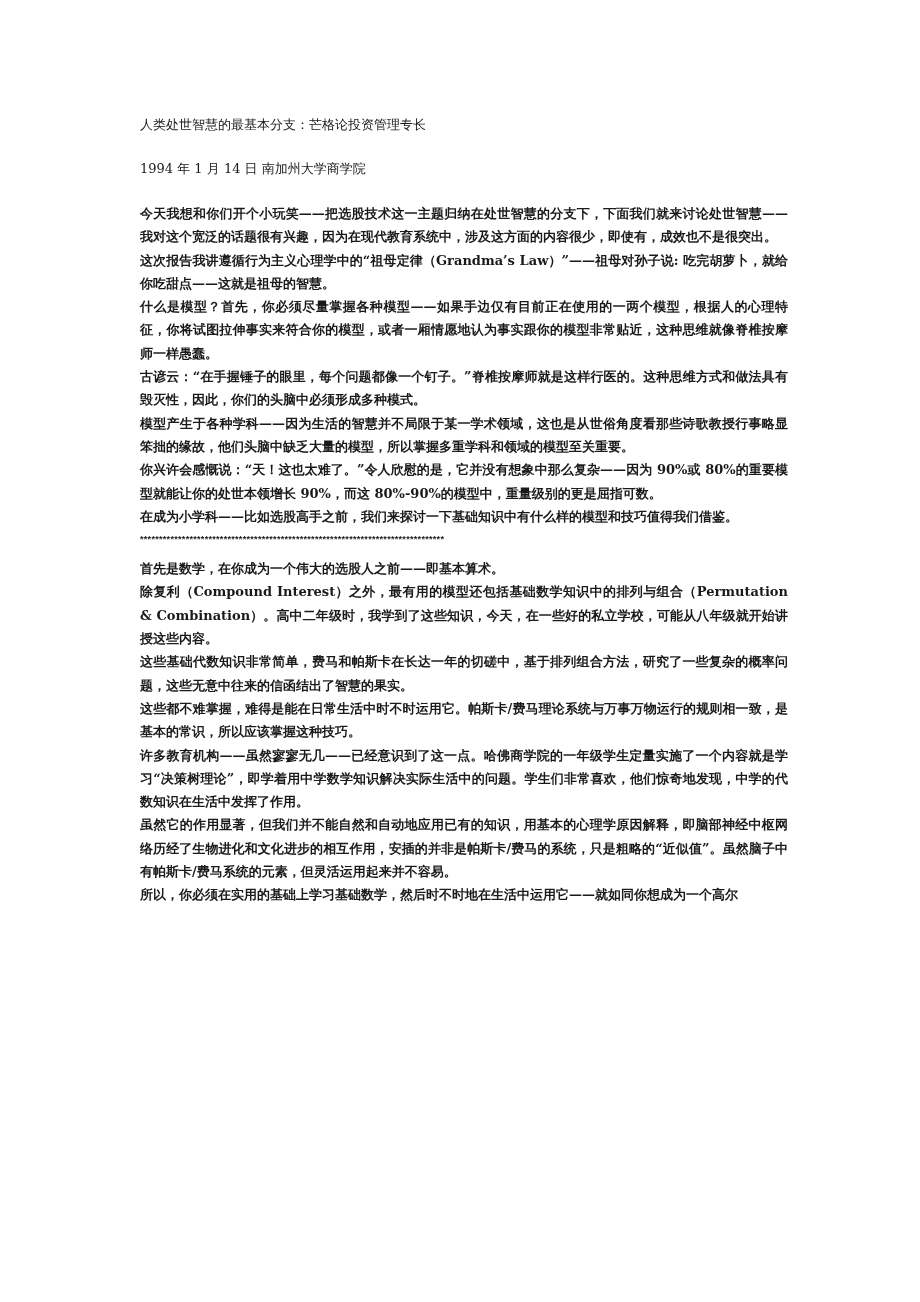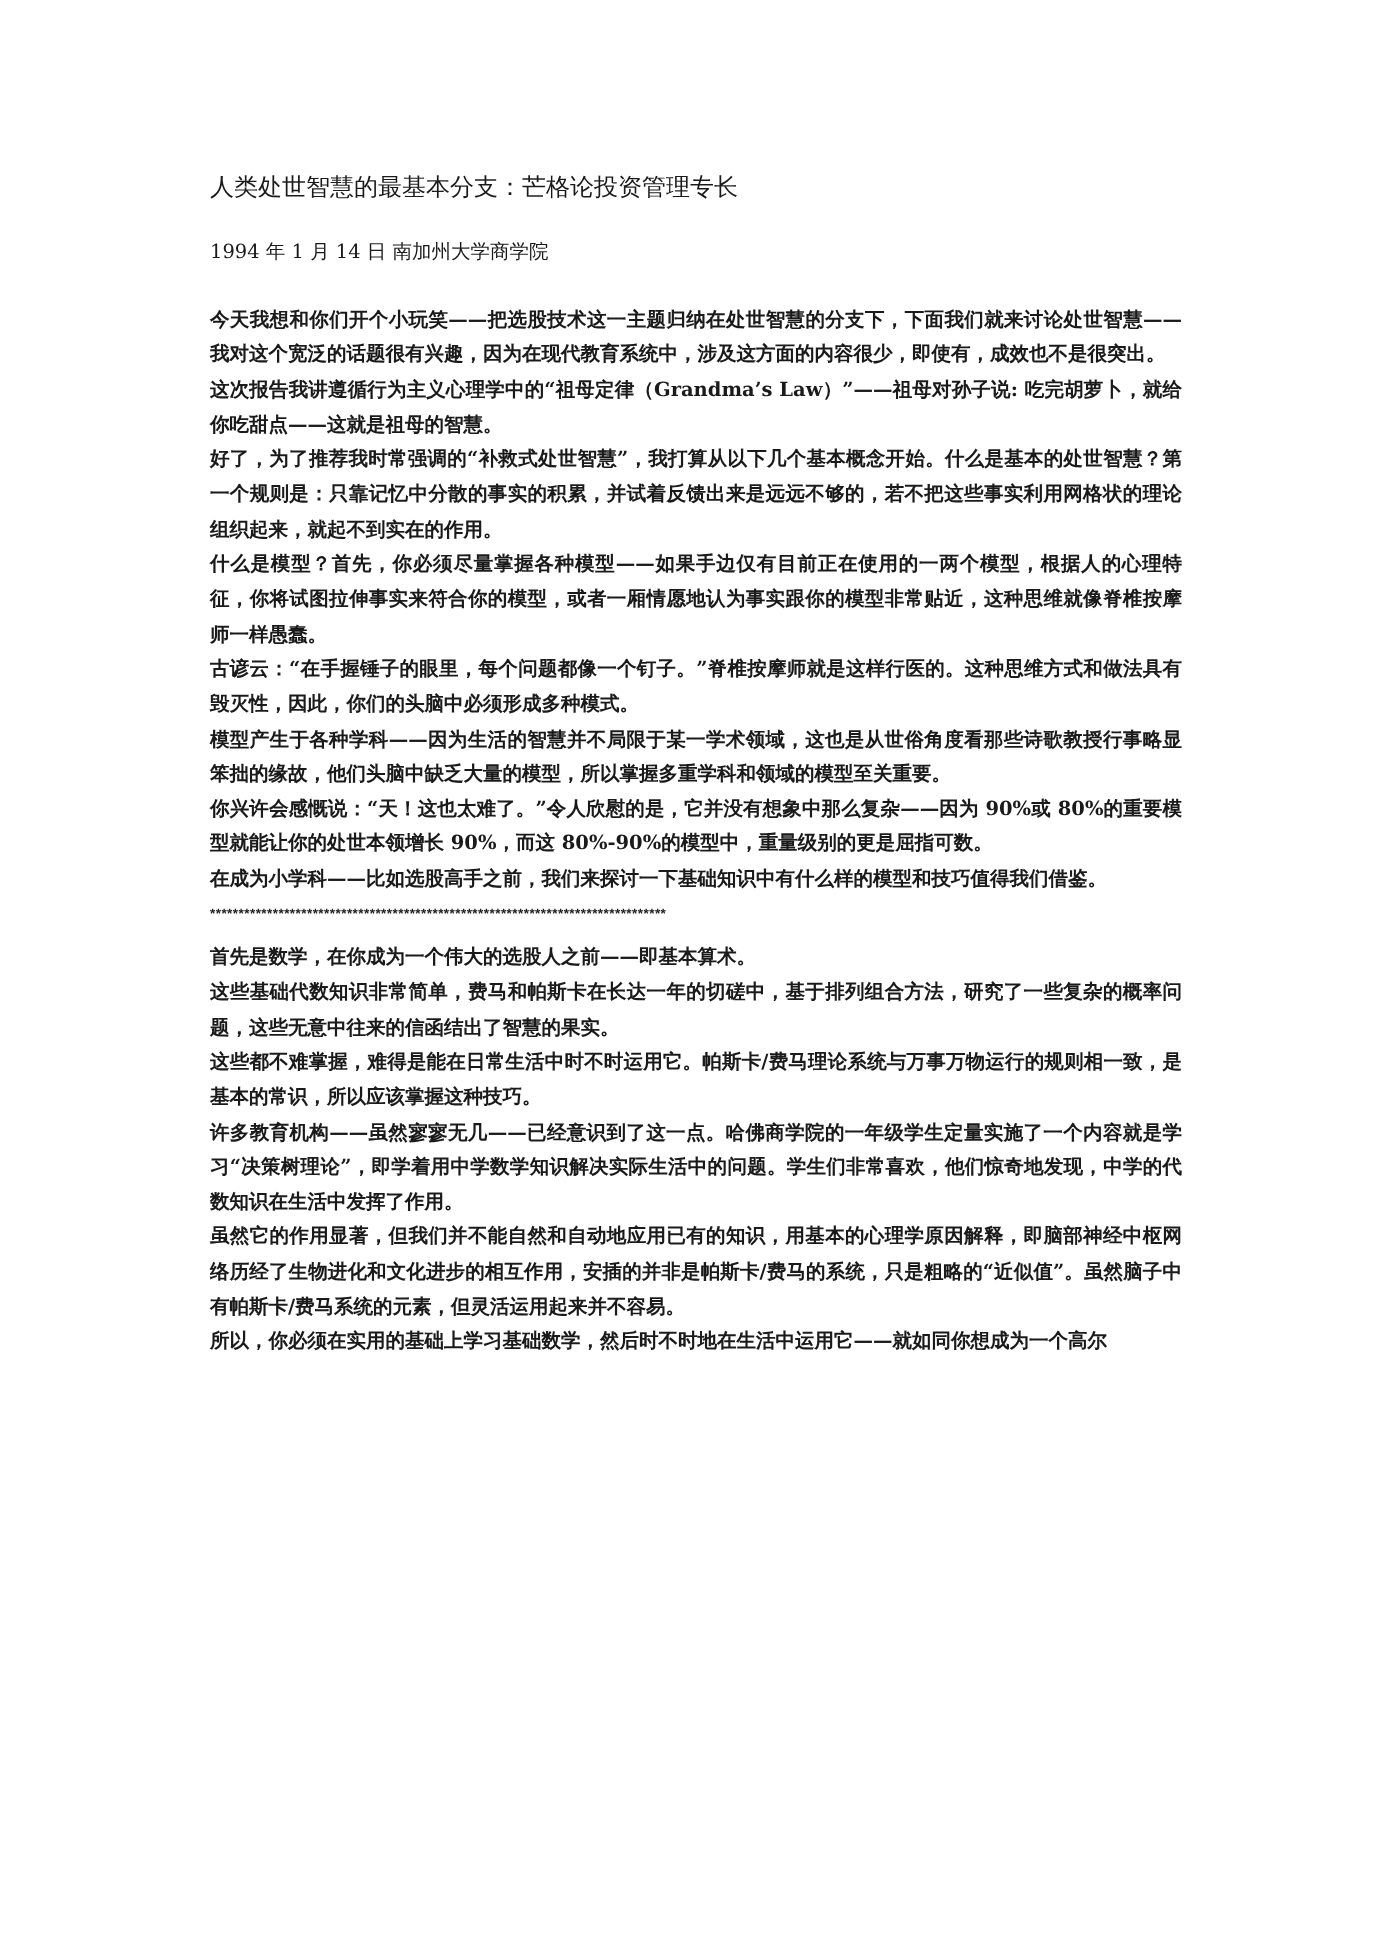--- a/index.html
+++ b/index.html
@@ -2,49 +2,49 @@
 <html><head>
 <meta charset="utf-8">
 <style>
   html, body { margin: 0; padding: 0; background: #ffffff; }
   body { width: 920px; height: 1302px; position: relative; overflow: hidden; }
   .page {
     position: absolute; left: 140px; top: 113px; width: 648px;
     font-family: "DejaVu Serif", "Liberation Serif", serif;
     font-size: 13px; color: #1a1a1a; line-height: 23.3px;
   }
-  .title { margin: 0; font-size: 16px; font-weight: normal; line-height: 23px; }
+  .title { margin: 0; font-size: 13px; font-weight: normal; line-height: 23px; }
   .date { margin: 0; margin-top: 21px; line-height: 23px; }
   .body { margin-top: 22px; font-weight: bold; }
   .para { margin: 0; text-align: justify; text-justify: inter-ideograph; word-break: break-all; }
   .stars {
     margin: 0; font-family: "Liberation Sans", sans-serif; font-size: 9px;
     letter-spacing: 0.3px; color: #222; line-height: 23px; white-space: nowrap; overflow: hidden;
     width: 430px;
   }
 </style>
 </head>
 <body>
 
 <div class="page">
   <p class="title">人类处世智慧的最基本分支：芒格论投资管理专长</p>
   <p class="date">1994 年 1 月 14 日  南加州大学商学院</p>
 
   <div class="body">
     <p class="para">今天我想和你们开个小玩笑——把选股技术这一主题归纳在处世智慧的分支下，下面我们就来讨论处世智慧——我对这个宽泛的话题很有兴趣，因为在现代教育系统中，涉及这方面的内容很少，即使有，成效也不是很突出。</p>
     <p class="para">这次报告我讲遵循行为主义心理学中的“祖母定律（Grandma’s Law）”——祖母对孙子说: 吃完胡萝卜，就给你吃甜点——这就是祖母的智慧。</p>
-    <p class="para">好了，为了推荐我时常强调的“补救式处世智慧”，我打算从以下几个基本概念开始。什么是基本的处世智慧？第一个规则是：只靠记忆中分散的事实的积累，并试着反馈出来是远远不够的，若不把这些事实利用网格状的理论组织起来，就起不到实在的作用。</p>
     <p class="para">什么是模型？首先，你必须尽量掌握各种模型——如果手边仅有目前正在使用的一两个模型，根据人的心理特征，你将试图拉伸事实来符合你的模型，或者一厢情愿地认为事实跟你的模型非常贴近，这种思维就像脊椎按摩师一样愚蠢。</p>
     <p class="para">古谚云：“在手握锤子的眼里，每个问题都像一个钉子。”脊椎按摩师就是这样行医的。这种思维方式和做法具有毁灭性，因此，你们的头脑中必须形成多种模式。</p>
     <p class="para">模型产生于各种学科——因为生活的智慧并不局限于某一学术领域，这也是从世俗角度看那些诗歌教授行事略显笨拙的缘故，他们头脑中缺乏大量的模型，所以掌握多重学科和领域的模型至关重要。</p>
     <p class="para">你兴许会感慨说：“天！这也太难了。”令人欣慰的是，它并没有想象中那么复杂——因为 90%或 80%的重要模型就能让你的处世本领增长 90%，而这 80%-90%的模型中，重量级别的更是屈指可数。</p>
     <p class="para">在成为小学科——比如选股高手之前，我们来探讨一下基础知识中有什么样的模型和技巧值得我们借鉴。</p>
 
     <p class="stars">********************************************************************************</p>
 
     <p class="para" style="margin-top:6px;">首先是数学，在你成为一个伟大的选股人之前——即基本算术。</p>
+    <p class="para">除复利（Compound Interest）之外，最有用的模型还包括基础数学知识中的排列与组合（Permutation &amp; Combination）。高中二年级时，我学到了这些知识，今天，在一些好的私立学校，可能从八年级就开始讲授这些内容。</p>
     <p class="para">这些基础代数知识非常简单，费马和帕斯卡在长达一年的切磋中，基于排列组合方法，研究了一些复杂的概率问题，这些无意中往来的信函结出了智慧的果实。</p>
     <p class="para">这些都不难掌握，难得是能在日常生活中时不时运用它。帕斯卡/费马理论系统与万事万物运行的规则相一致，是基本的常识，所以应该掌握这种技巧。</p>
     <p class="para">许多教育机构——虽然寥寥无几——已经意识到了这一点。哈佛商学院的一年级学生定量实施了一个内容就是学习“决策树理论”，即学着用中学数学知识解决实际生活中的问题。学生们非常喜欢，他们惊奇地发现，中学的代数知识在生活中发挥了作用。</p>
     <p class="para">虽然它的作用显著，但我们并不能自然和自动地应用已有的知识，用基本的心理学原因解释，即脑部神经中枢网络历经了生物进化和文化进步的相互作用，安插的并非是帕斯卡/费马的系统，只是粗略的“近似值”。虽然脑子中有帕斯卡/费马系统的元素，但灵活运用起来并不容易。</p>
     <p class="para">所以，你必须在实用的基础上学习基础数学，然后时不时地在生活中运用它——就如同你想成为一个高尔</p>
   </div>
 </div>
 
 </body></html>

